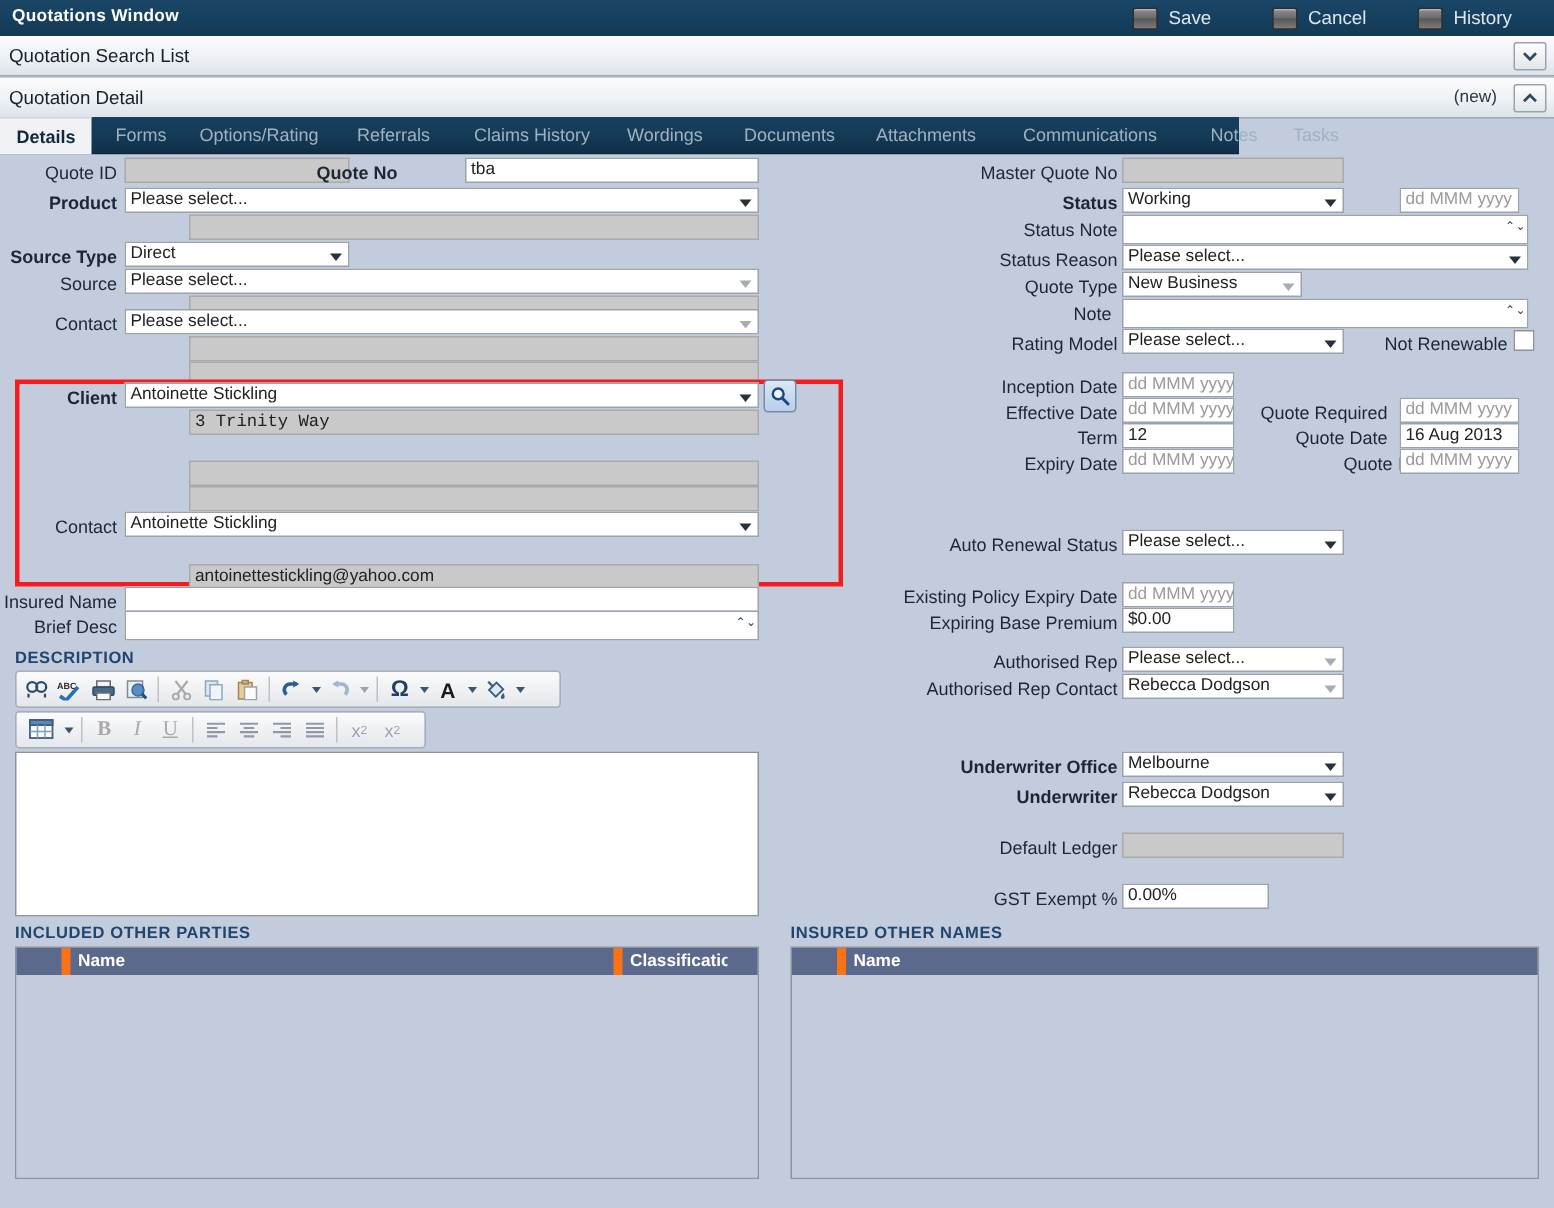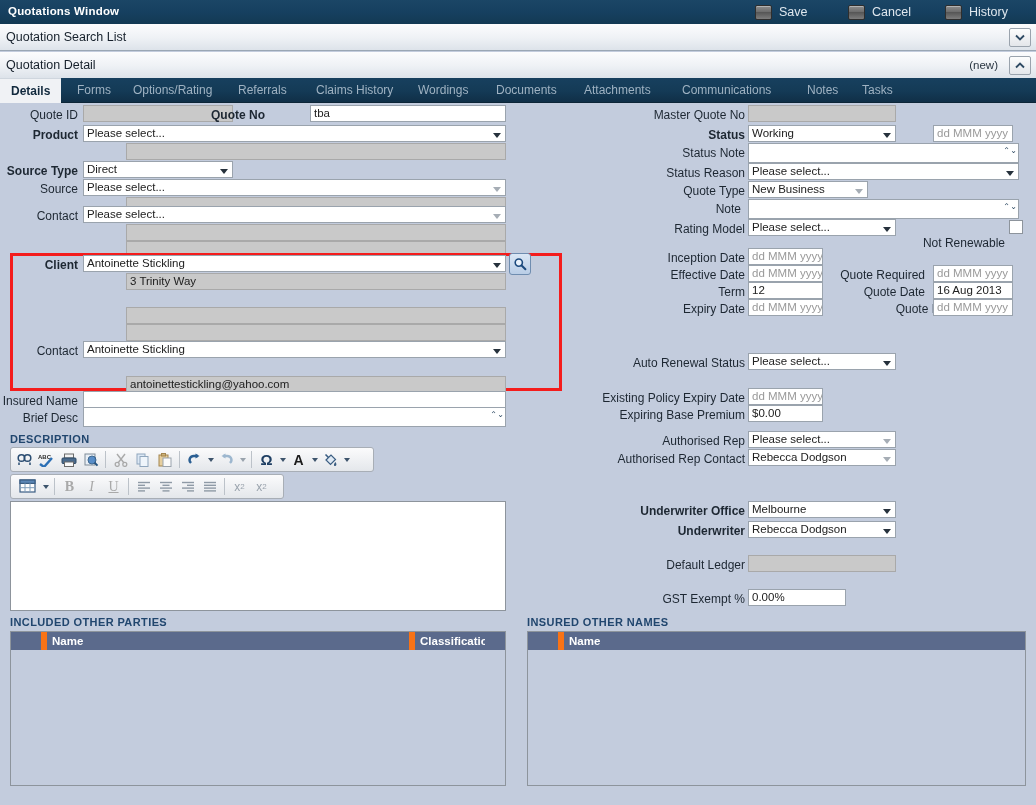--- a/index.html
+++ b/index.html
@@ -51,21 +51,21 @@
   .chev-btn {
     position: absolute; right: 5px; top: 4px; width: 22px; height: 19px;
     background: linear-gradient(to bottom, #fdfdfd, #e3e6ea);
     border: 1px solid #9aa3ad; border-radius: 2px;
     display: flex; align-items: center; justify-content: center;
     color: #2e4a63; font-size: 9px; line-height: 1; cursor: pointer;
   }
 
   
   .tabstrip {
-    position: absolute; left: 0; top: 78px; width: 1036px; height: 25px;
+    position: absolute; left: 0; top: 78px; width: 826px; height: 25px;
     background: linear-gradient(to bottom, #17405e 0%, #143a56 55%, #102f47 100%);
     border-bottom: 1px solid #0c2537;
   }
   .tab {
     position: absolute; top: 0; height: 25px; line-height: 25px;
     padding: 0 11px; font-size: 12px; color: #9fb2c2; cursor: pointer; white-space: nowrap;
   }
   .tab.active {
     background: #f0f2f5; color: #11293d; font-weight: bold;
     border-top: 1px solid #cfd6de;
@@ -244,21 +244,21 @@
 
     <div class="lbl-r b" style="left:0px; top:155px; width:78px;">Client</div>
     <div class="fld dd" style="left:83px; top:152px; width:423px;">Antoinette Stickling</div>
     <div class="search-btn" style="left:509px; top:150px;">
       <svg width="14" height="14" viewBox="0 0 14 14">
         <circle cx="5.8" cy="5.6" r="3.6" stroke="#1c4a7e" stroke-width="1.6" fill="#eaf2fb"></circle>
         <line x1="8.6" y1="8.5" x2="12.4" y2="12.3" stroke="#1c4a7e" stroke-width="2" stroke-linecap="round"></line>
       </svg>
     </div>
 
-    <div class="fld grey" style="left:126px; top:170px; width:380px;">3 Trinity Way</div>
+    <div class="fld grey" style="left:126px; top:170px; width:380px;font-family:Liberation Mono, monospace;">3 Trinity Way</div>
     <div class="fld grey" style="left:126px; top:204px; width:380px;"></div>
     <div class="fld grey" style="left:126px; top:221px; width:380px;"></div>
 
     <div class="lbl-r" style="left:0px; top:241px; width:78px;">Contact</div>
     <div class="fld dd" style="left:83px; top:238px; width:423px;">Antoinette Stickling</div>
     <div class="fld grey" style="left:126px; top:273px; width:380px;">antoinettestickling@yahoo.com</div>
 
     <div class="lbl-r" style="left:0px; top:291px; width:78px;">Insured Name</div>
     <div class="fld" style="left:83px; top:288px; width:423px;"></div>
 
@@ -424,21 +424,21 @@
     <div class="fld dd" style="left:748px; top:60px; width:271px;">Please select...</div>
 
     <div class="lbl-r" style="left:620px; top:81px; width:125px;">Quote Type</div>
     <div class="fld dd dis" style="left:748px; top:78px; width:120px;">New Business</div>
 
     <div class="lbl-r" style="left:616px; top:99px; width:125px;">Note</div>
     <div class="fld spin" style="left:748px; top:96px; width:271px; height:20px;"></div>
 
     <div class="lbl-r" style="left:620px; top:119px; width:125px;">Rating Model</div>
     <div class="fld dd" style="left:748px; top:116px; width:148px;">Please select...</div>
-    <div class="lbl-r" style="left:890px; top:133px; width:115px;">Not Renewable</div>
+    <div class="lbl-r" style="left:890px; top:119px; width:115px;">Not Renewable</div>
     <div class="checkbox" style="left:1009px; top:117px;"></div>
 
     <div class="lbl-r" style="left:620px; top:148px; width:125px;">Inception Date</div>
     <div class="fld ph" style="left:748px; top:145px; width:75px;">dd MMM yyyy</div>
 
     <div class="lbl-r" style="left:620px; top:165px; width:125px;">Effective Date</div>
     <div class="fld ph" style="left:748px; top:162px; width:75px;">dd MMM yyyy</div>
     <div class="lbl-r" style="left:820px; top:165px; width:105px;">Quote Required</div>
     <div class="fld ph" style="left:933px; top:162px; width:80px;">dd MMM yyyy</div>
 

